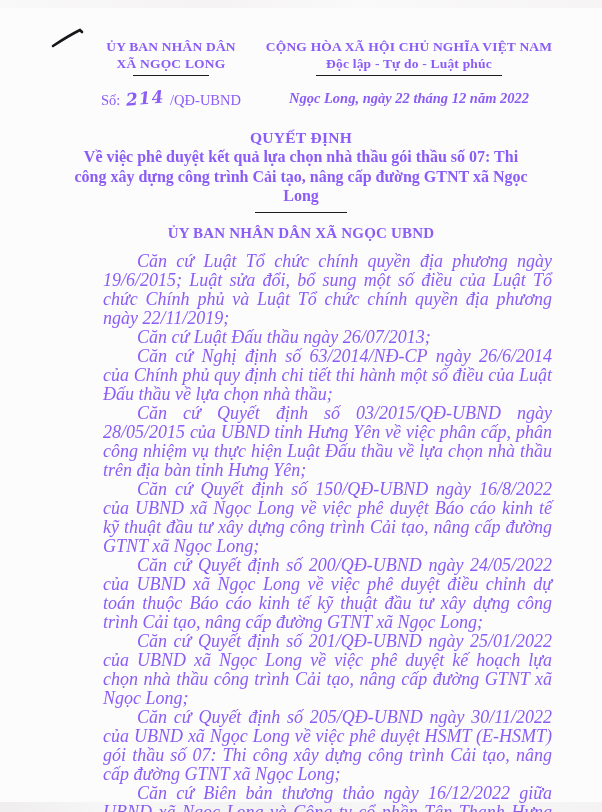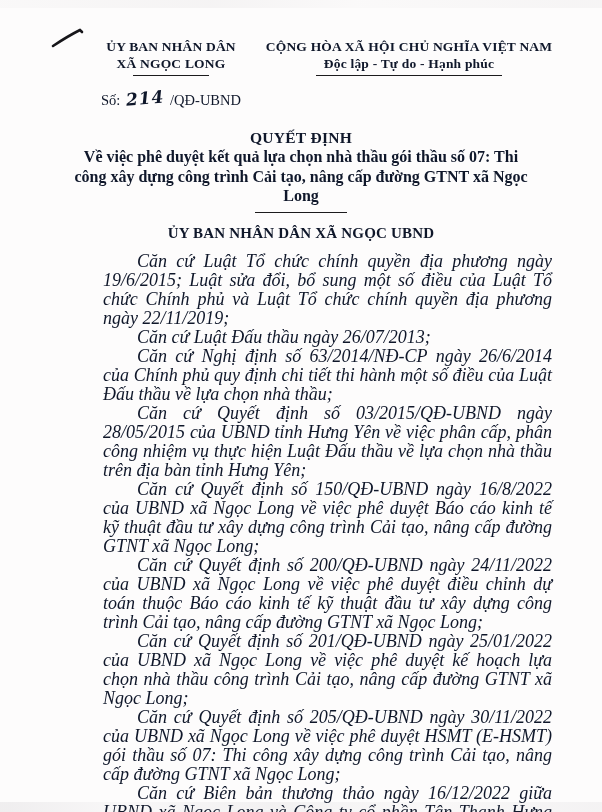--- a/index.html
+++ b/index.html
@@ -6,21 +6,21 @@
   body{
     width:602px;height:812px;
     background:#e9e7e8;
     font-family:"Liberation Serif", serif;
     -webkit-font-smoothing:antialiased;
   }
   .page{
     position:relative;
     width:602px;height:812px;
     background:#fdfcfc;
-    color:#0f172a;
+    color:#8b5cf6;
     overflow:hidden;
   }
   
   .scan-smudge-top{
     position:absolute;top:0;left:0;width:602px;height:8px;
     background:linear-gradient(90deg, rgba(120,110,115,.05) 0%, rgba(120,110,115,.12) 35%, rgba(120,110,115,.04) 60%, rgba(120,110,115,.10) 95%);
     opacity:.5;
   }
   .scan-smudge-bottom{
     position:absolute;bottom:0;left:0;width:602px;height:10px;
@@ -123,39 +123,40 @@
       <div class="org-line">XÃ NGỌC LONG</div>
       <span class="org-underline"></span>
       <div class="doc-number">
         <span>Số:</span>
         <span class="hand">214</span>
         <span>/QĐ-UBND</span>
       </div>
     </div>
     <div class="header-right">
       <div class="org-line">CỘNG HÒA XÃ HỘI CHỦ NGHĨA VIỆT NAM</div>
-      <div class="org-line">Độc lập - Tự do - Hạnh phúc</div>
+      <div class="org-line">Độc lập - Tự do - Luật phúc</div>
       <span class="motto-underline"></span>
+      <div class="dateline">Ngọc Long, ngày 22 tháng 12 năm 2022</div>
     </div>
   </div>
 
   <div class="title-block">
     <p class="doc-title">QUYẾT ĐỊNH</p>
     <div class="doc-subtitle">Về việc phê duyệt kết quả lựa chọn nhà thầu gói thầu số 07: Thi công xây dựng công trình Cải tạo, nâng cấp đường GTNT xã Ngọc Long</div>
     <span class="title-underline"></span>
     <div class="issuer">ỦY BAN NHÂN DÂN XÃ NGỌC UBND</div>
   </div>
 
   <div class="body-text">
       <p>Căn cứ Luật Tổ chức chính quyền địa phương ngày 19/6/2015; Luật sửa đổi, bổ sung một số điều của Luật Tổ chức Chính phủ và Luật Tổ chức chính quyền địa phương ngày 22/11/2019;</p>
       <p>Căn cứ Luật Đấu thầu ngày 26/07/2013;</p>
       <p>Căn cứ Nghị định số 63/2014/NĐ-CP ngày 26/6/2014 của Chính phủ quy định chi tiết thi hành một số điều của Luật Đấu thầu về lựa chọn nhà thầu;</p>
       <p>Căn cứ Quyết định số 03/2015/QĐ-UBND ngày 28/05/2015 của UBND tỉnh Hưng Yên về việc phân cấp, phân công nhiệm vụ thực hiện Luật Đấu thầu về lựa chọn nhà thầu trên địa bàn tỉnh Hưng Yên;</p>
       <p>Căn cứ Quyết định số 150/QĐ-UBND ngày 16/8/2022 của UBND xã Ngọc Long về việc phê duyệt Báo cáo kinh tế kỹ thuật đầu tư xây dựng công trình Cải tạo, nâng cấp đường GTNT xã Ngọc Long;</p>
-      <p>Căn cứ Quyết định số 200/QĐ-UBND ngày 24/11/2022 của UBND xã Ngọc Long về việc phê duyệt điều chỉnh dự toán thuộc Báo cáo kinh tế kỹ thuật đầu tư xây dựng công trình Cải tạo, nâng cấp đường GTNT xã Ngọc Long;</p>
+      <p>Căn cứ Quyết định số 200/QĐ-UBND ngày 24/05/2022 của UBND xã Ngọc Long về việc phê duyệt điều chỉnh dự toán thuộc Báo cáo kinh tế kỹ thuật đầu tư xây dựng công trình Cải tạo, nâng cấp đường GTNT xã Ngọc Long;</p>
       <p>Căn cứ Quyết định số 201/QĐ-UBND ngày 25/01/2022 của UBND xã Ngọc Long về việc phê duyệt kế hoạch lựa chọn nhà thầu công trình Cải tạo, nâng cấp đường GTNT xã Ngọc Long;</p>
       <p>Căn cứ Quyết định số 205/QĐ-UBND ngày 30/11/2022 của UBND xã Ngọc Long về việc phê duyệt HSMT (E-HSMT) gói thầu số 07: Thi công xây dựng công trình Cải tạo, nâng cấp đường GTNT xã Ngọc Long;</p>
       <p>Căn cứ Biên bản thương thảo ngày 16/12/2022 giữa UBND xã Ngọc Long và Công ty cổ phần Tân Thanh Hưng Yên về việc thương thảo hợp đồng gói thầu số 07: Thi công xây dựng công trình Cải tạo, nâng cấp đường GTNT xã Ngọc Long;</p>
     </div>
 
   <div class="scan-smudge-bottom"></div>
 
 </div>
 
 </body></html>

